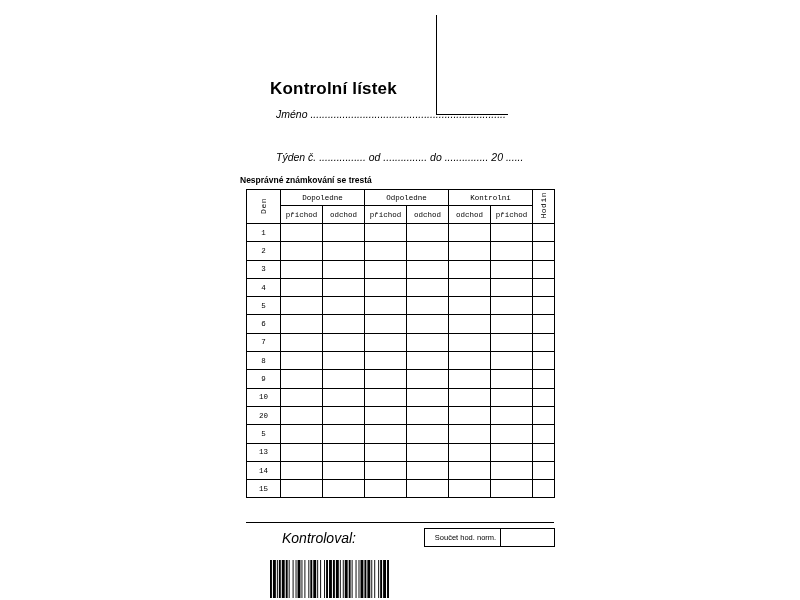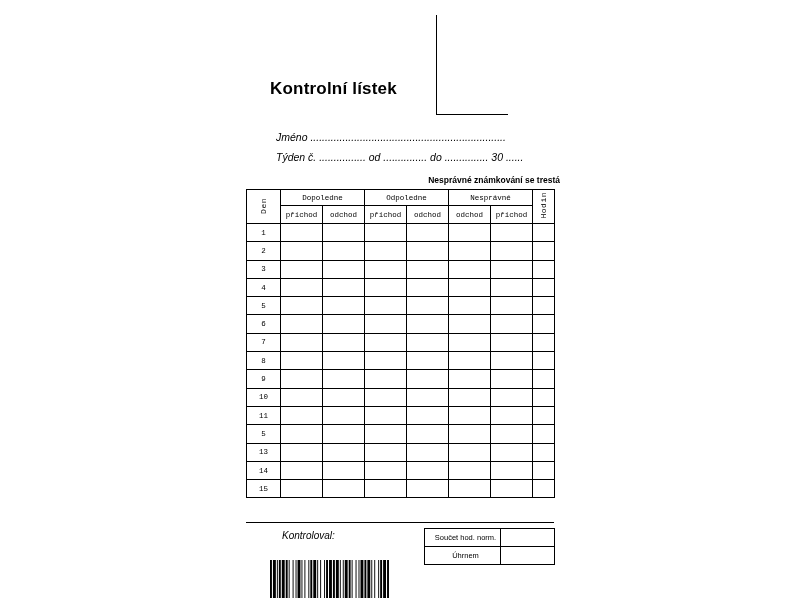--- a/index.html
+++ b/index.html
@@ -53,29 +53,29 @@
     font-weight: bold;
     letter-spacing: 0.2px;
   }
 
   .form-line {
     position: absolute;
     font-size: 10.5px;
     font-style: italic;
     white-space: nowrap;
   }
-  #line-jmeno { left: 36px; top: 116px; }
+  #line-jmeno { left: 36px; top: 93px; }
   #line-tyden { left: 36px; top: 136px; }
 
   #notice {
     position: absolute;
     left: 0px;
     top: 160px;
     width: 320px;
-    text-align: right;
+    text-align: left;
     font-size: 8.5px;
     font-weight: bold;
   }
 
   
   #table-wrap {
     position: absolute;
     left: 6px;
     top: 174px;
     width: 308px;
@@ -134,21 +134,21 @@
     left: 0;
     top: 0;
     width: 308px;
     height: 0;
     border-top: 1.6px solid #000;
   }
   #kontroloval {
     position: absolute;
     left: 36px;
     top: 8px;
-    font-size: 10px;
+    font-size: 14px;
     font-style: italic;
   }
   table.sums {
     position: absolute;
     left: 178px;
     top: 6px;
     width: 130px;
     border-collapse: collapse;
     table-layout: fixed;
   }
@@ -189,21 +189,21 @@
 <body>
 
 <div id="page">
   <div id="doc">
 
     <div id="corner-bracket"></div>
 
     <div id="title">Kontrolní lístek</div>
 
     <div class="form-line" id="line-jmeno">Jméno ...................................................................</div>
-    <div class="form-line" id="line-tyden">Týden č.  ................  od  ...............  do  ...............  30 ......</div>
+    <div class="form-line" id="line-tyden">Týden č.  ................  od  ...............  do  ...............  20 ......</div>
 
     <div id="notice">Nesprávné známkování se trestá</div>
 
     <div id="table-wrap">
       <table class="grid outer-thick">
         <colgroup>
           <col style="width:34px">
           <col style="width:42px">
             <col style="width:42px">
           <col style="width:42px">
@@ -212,21 +212,21 @@
             <col style="width:42px">
           <col style="width:22px">
         </colgroup>
         <thead>
           <tr>
             <td rowspan="2" class="daycell" style="height:32px">
               <span class="vert">Den</span>
             </td>
             <td colspan="2" class="grp-head">Dopoledne</td>
             <td colspan="2" class="grp-head colsep-left">Odpoledne</td>
-            <td colspan="2" class="grp-head colsep-left colsep-right">Nesprávné</td>
+            <td colspan="2" class="grp-head colsep-left colsep-right">Kontrolní</td>
             <td rowspan="2" style="height:32px">
               <span class="vert">Hodin</span>
             </td>
           </tr>
           <tr>
             <td class="sub-head">příchod</td>
             <td class="sub-head">odchod</td>
             <td class="sub-head colsep-left">příchod</td>
             <td class="sub-head">odchod</td>
             <td class="sub-head colsep-left">odchod</td>
@@ -329,21 +329,21 @@
               <td class="daycell">10</td>
               <td class="empty "></td>
               <td class="empty "></td>
               <td class="empty colsep-left"></td>
               <td class="empty "></td>
               <td class="empty colsep-left"></td>
               <td class="empty colsep-right"></td>
               <td class="empty "></td>
             </tr>
             <tr>
-              <td class="daycell">11</td>
+              <td class="daycell">20</td>
               <td class="empty "></td>
               <td class="empty "></td>
               <td class="empty colsep-left"></td>
               <td class="empty "></td>
               <td class="empty colsep-left"></td>
               <td class="empty colsep-right"></td>
               <td class="empty "></td>
             </tr>
             <tr>
               <td class="daycell">5</td>
@@ -394,24 +394,20 @@
       <div id="kontroloval">Kontroloval:</div>
       <table class="sums">
         <colgroup>
             <col style="width:76px">
             <col style="width:54px">
           </colgroup>
         <tbody id="sums-body">
 
         <tr>
               <td class="lbl">Součet hod. norm.</td>
-              <td></td>
-            </tr>
-            <tr class="total">
-              <td class="lbl">Úhrnem</td>
               <td></td>
             </tr>
           </tbody>
       </table>
     </div>
 
     <div id="barcode">
       <svg id="bars" viewBox="0 0 120 38" preserveAspectRatio="none">
         <g id="bars-group" fill="#000">
             <rect x="0.00" y="0" width="1.92" height="38"></rect>

